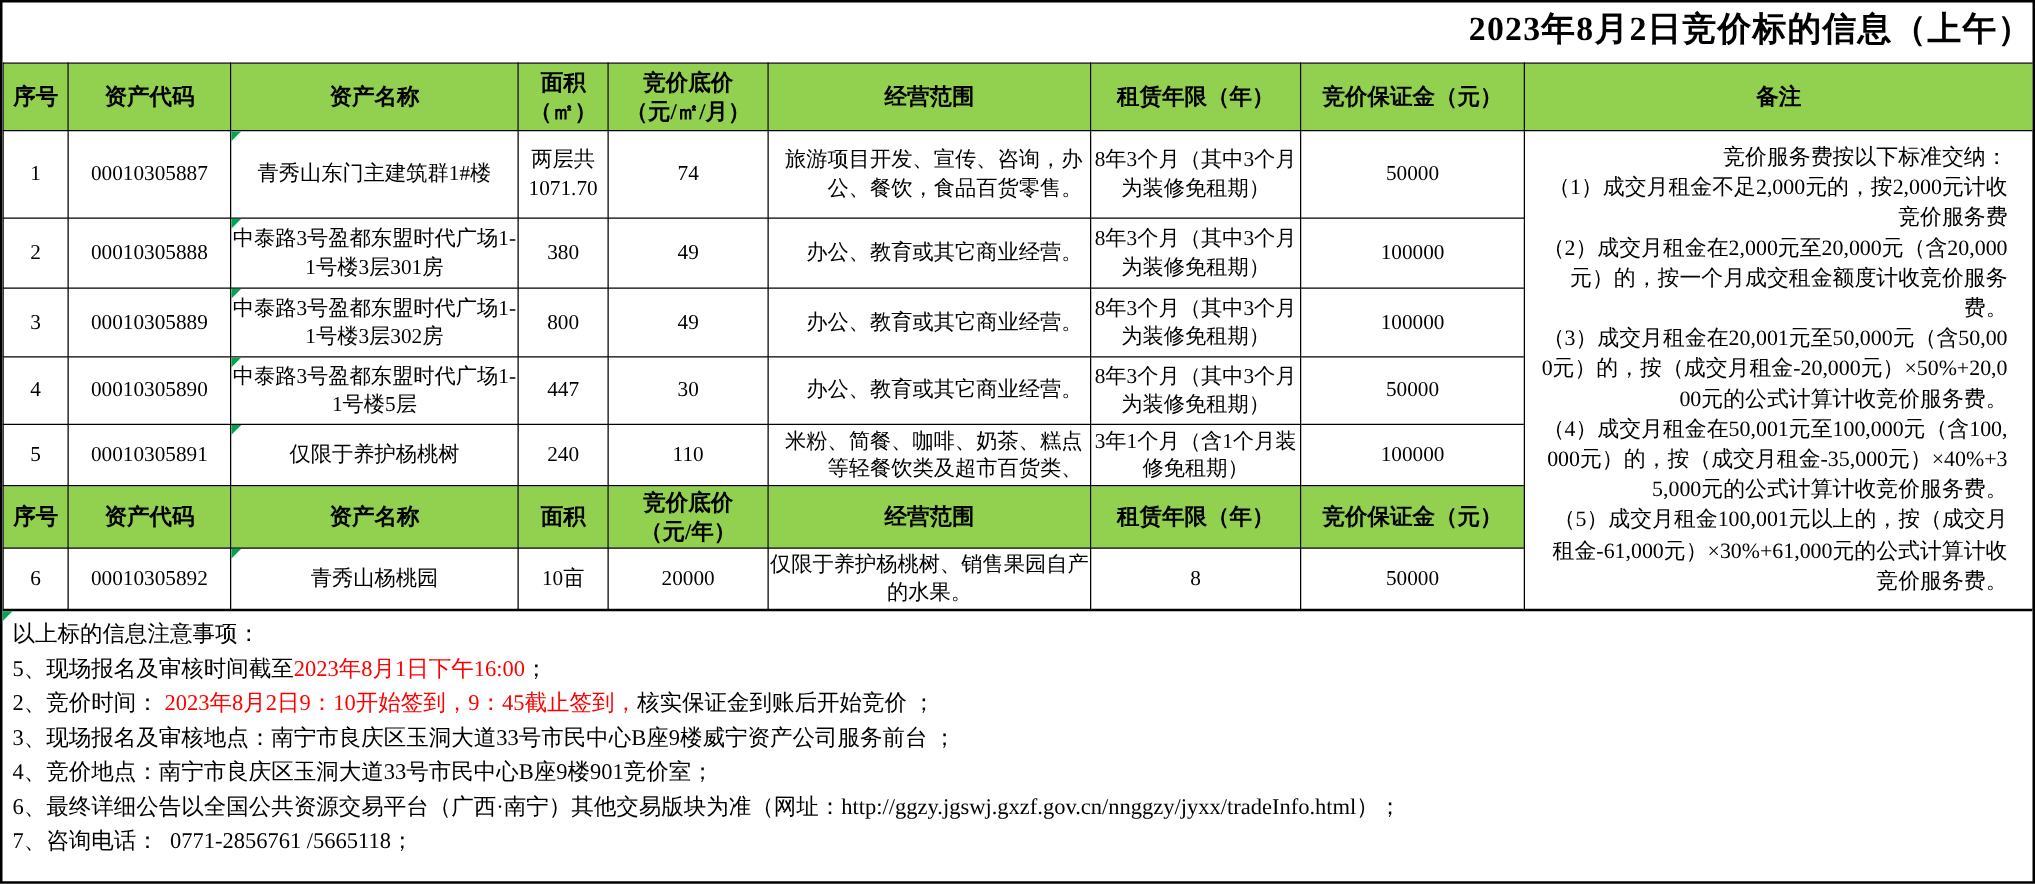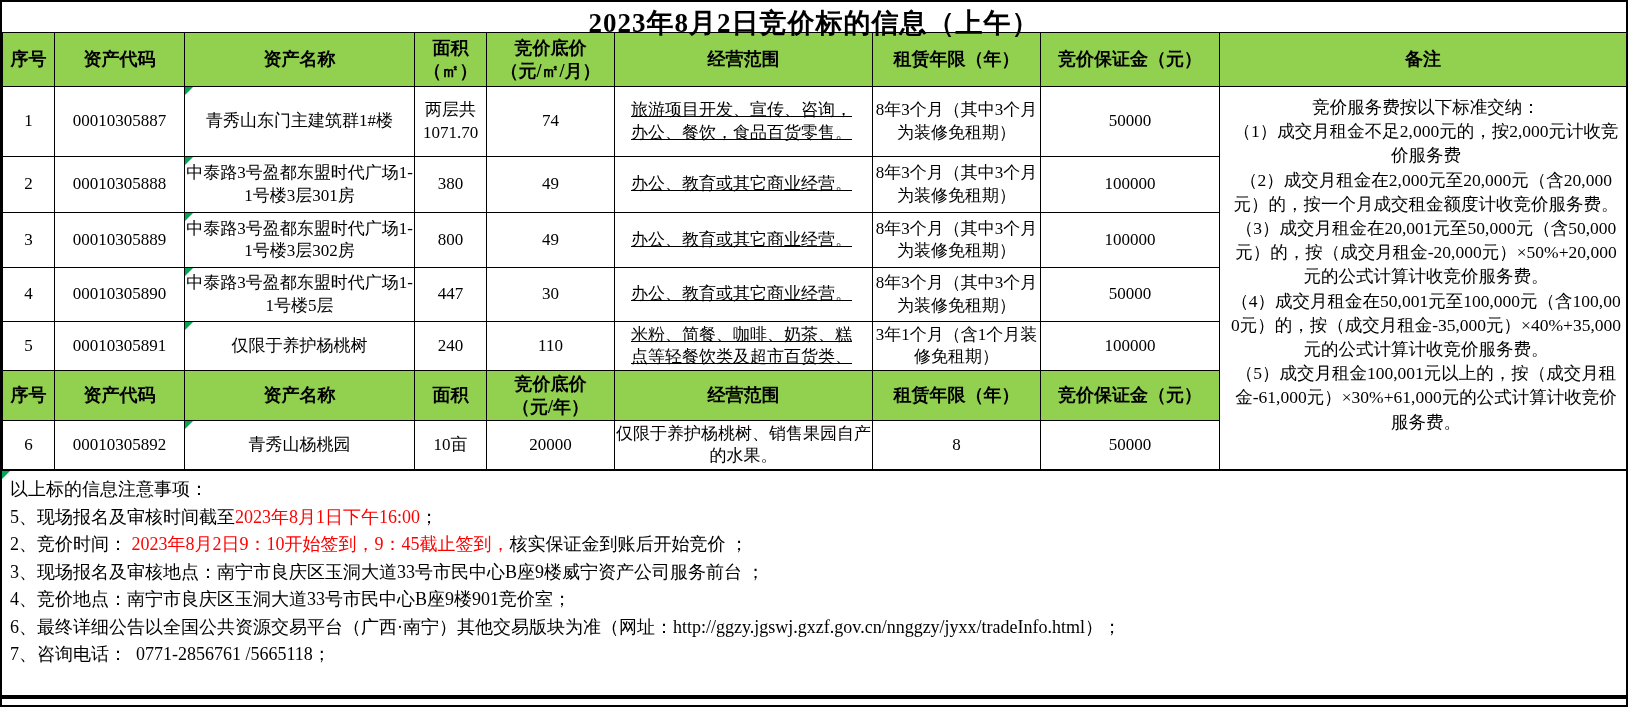--- a/index.html
+++ b/index.html
@@ -2,38 +2,38 @@
 <html><head>
 <meta charset="utf-8">
 <style>
   * { margin:0; padding:0; box-sizing:border-box; }
   body { background:#ffffff; font-family:"Liberation Serif","DejaVu Serif",serif; color:#000; }
   .sheet{
     width:1628px; height:707px; border:2px solid #000; background:#fff;
     position:relative; overflow:hidden;
   }
   .title{
-    height:30px; line-height:42px; text-align:center;
+    height:48px; line-height:42px; text-align:right;
     font-size:27px; font-weight:bold; letter-spacing:1px;
   }
   table{
     border-collapse:collapse; table-layout:fixed; width:1624px;
   }
   th,td{ border:1px solid #000; overflow:hidden; }
   th{
     background:#92D050; font-size:18px; font-weight:bold;
     text-align:center; vertical-align:middle; white-space:pre-line; line-height:1.25;
   }
   td{ font-size:17px; vertical-align:middle; line-height:1.3; }
   .t-c{ text-align:center; }
-  .t-l{ text-align:left; padding:2px 16px;text-decoration:underline; }
+  .t-l{ text-align:right; padding:2px 6px; }
   .rel{ position:relative; }
   .ba{ word-break:break-all; padding:2px 6px; text-align:center;margin-top:20px; }
   .remark{
-    vertical-align:top; text-align:center; padding:8px 4px 0 10px;
+    vertical-align:top; text-align:right; padding:8px 20px 0 10px;
     font-size:17.5px; line-height:24.2px; white-space:pre-line; word-break:break-all;
   }
   .flag{
     position:absolute; left:0; top:0; width:0; height:0;
     border-top:8px solid #00A650; border-right:8px solid transparent;
   }
   .notes{
     position:relative; height:229px; padding:5px 8px 0 8px;
     font-size:18px; line-height:27.5px; border-top:1px solid #000;
     border-bottom:4px solid #000;

